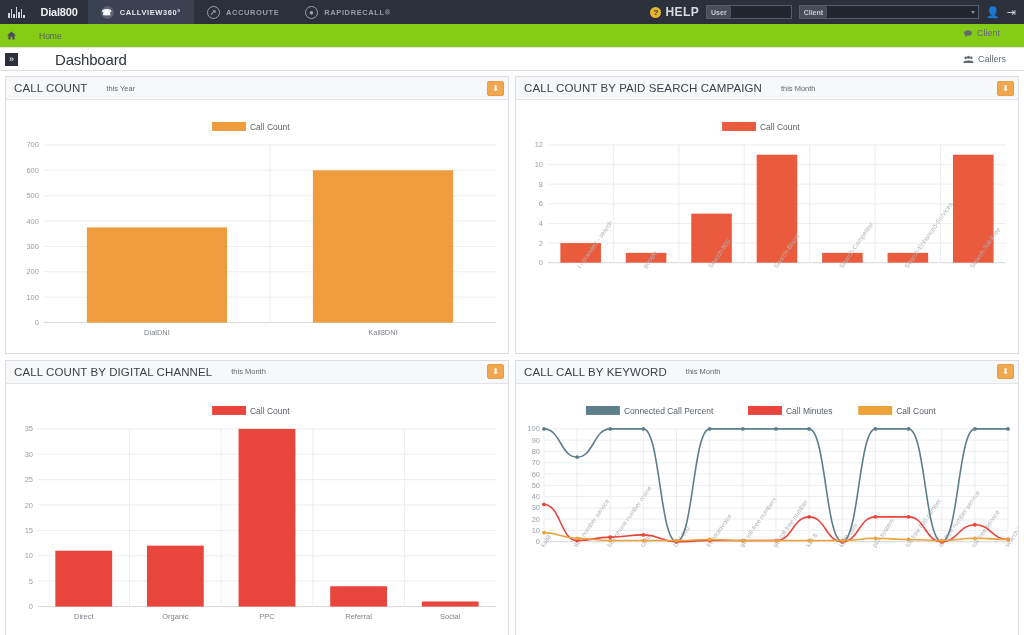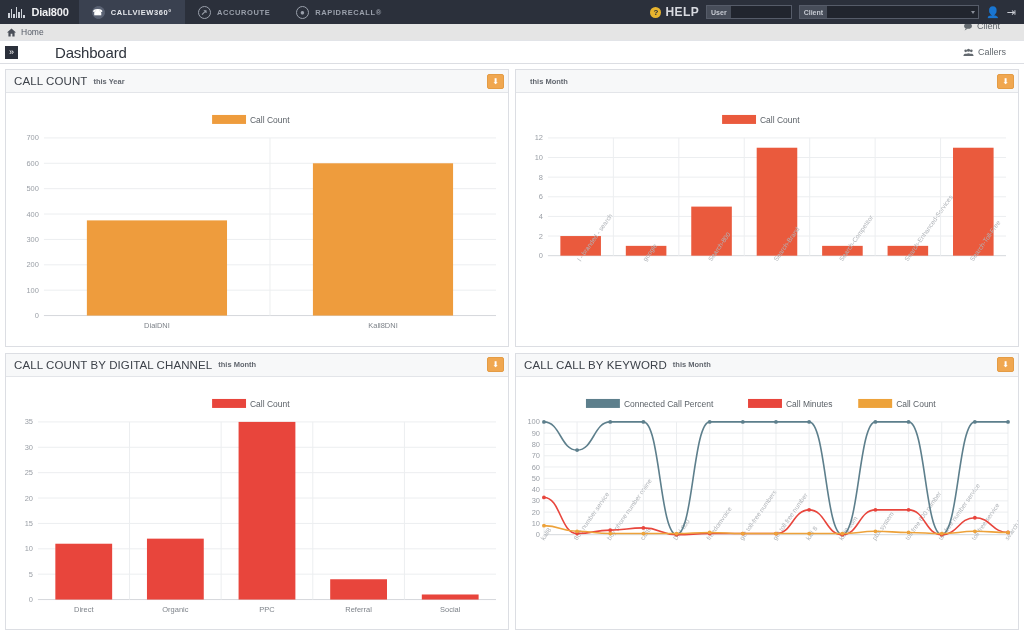--- a/index.html
+++ b/index.html
@@ -9,21 +9,21 @@
     background: #ffffff;
     overflow: hidden;
   }
 
   
   .topnav {
     height: 24px; background: #2b303b; display: flex;
     align-items: stretch; position: relative;
   }
   .brand {
-    display: flex; align-items: center; gap: 7px;
+    display: flex; align-items: center; gap: 16px;
     padding: 0 10px 0 8px; color: #fff;
   }
   .brand-bars { display: flex; align-items: flex-end; gap: 1px; height: 11px; }
   .brand-bars i { display: block; width: 1.5px; background: #cfd3da; }
   .brand-text { font-size: 11px; font-weight: bold; letter-spacing: -.2px; color: #f0f1f3; }
 
   .prodtab {
     display: flex; align-items: center; gap: 6px;
     padding: 0 13px; font-size: 7.5px; letter-spacing: .6px;
     color: #9aa0ab; font-weight: bold; cursor: pointer;
@@ -59,22 +59,22 @@
     font-family: "Liberation Sans", sans-serif;
   }
   .field-inp.user { width: 60px; }
   .field-inp.client { width: 140px; }
   .caret { width: 11px; background: #21252e; display: flex; align-items: center; justify-content: center; }
   .caret::after { content: ""; border-left: 2.5px solid transparent; border-right: 2.5px solid transparent; border-top: 3px solid #8a8f99; }
   .nav-icon { color: #c9ccd3; font-size: 11px; cursor: pointer; line-height: 1; }
 
   
   .crumb {
-    height: 17px; background: #e5e5e5; border-bottom: 1px solid #e2e4e8;
-    display: flex; align-items: center; gap: 5px; padding-left: 7px;
+    height: 24px; background: #84cc16; border-bottom: 1px solid #e2e4e8;
+    display: flex; align-items: center; gap: 23px; padding-left: 7px;
   }
   .crumb-txt { font-size: 8.5px; color: #555b66; }
 
   
   .pagehead {
     height: 23px; display: flex; align-items: center;
     padding: 0 10px 0 5px; border-bottom: 1px solid #dcdee3; background: #fff;
   }
   .pagehead .chev {
     width: 13px; height: 13px; background: #2b303b; color: #fff;
@@ -96,21 +96,21 @@
   }
   .panel {
     border: 1px solid #dcdee3; background: #fff;
     display: flex; flex-direction: column; overflow: hidden;
   }
   .panel-head {
     height: 23px; background: #f7f8f9; border-bottom: 1px solid #e3e5e9;
     display: flex; align-items: center; padding: 0 4px 0 8px; flex: none;
   }
   .panel-title { font-size: 11.5px; color: #3d424a; letter-spacing: .1px; }
-  .panel-sub { font-size: 7.5px; color: #62676f; margin-left: 6px; font-weight: bold; }
+  .panel-sub { font-size: 7.5px; color: #62676f; margin-left: 19px; }
   .dl-btn {
     margin-left: auto; width: 17px; height: 15px; background: #f0a750;
     border: 1px solid #e49c45; border-radius: 2px; color: #fff;
     display: flex; align-items: center; justify-content: center;
     font-size: 8px; cursor: pointer;
   }
   .panel-body { flex: 1; position: relative; }
   .panel-body svg { display: block; width: 100%; height: 100%; }
 
   .legend-txt { font-size: 8.5px; fill: #5c6268; font-family: "Liberation Sans", sans-serif; }
@@ -255,20 +255,21 @@
           <text x="151.25" y="235" class="cat" text-anchor="middle">DialDNI</text>
           <rect x="307.53499999999997" y="70.42857142857144" width="140.43" height="152.57142857142856" fill="#ee9c3d"></rect>
           <text x="377.75" y="235" class="cat" text-anchor="middle">Kall8DNI</text>
           <line x1="264.5" y1="45" x2="264.5" y2="223" class="gl"></line>
         </svg>
     </div>
   </div>
 
   <div class="panel">
     <div class="panel-head">
+      <span class="panel-title">CALL COUNT BY PAID SEARCH CAMPAIGN</span>
       <span class="panel-sub">this Month</span>
       <span class="dl-btn">⬇</span>
     </div>
     <div class="panel-body">
       <svg viewBox="0 0 503 258" preserveAspectRatio="none" id="c1">
           <rect x="206.5" y="22" width="34" height="9" fill="#ea5a3d"></rect>
           <text x="244.5" y="30" class="legend-txt">Call Count</text>
           <line x1="32" y1="163" x2="491" y2="163" class="ax"></line>
           <text x="27" y="165.6" class="tick" text-anchor="end">0</text>
           <line x1="32" y1="143.33333333333334" x2="491" y2="143.33333333333334" class="gl"></line>

